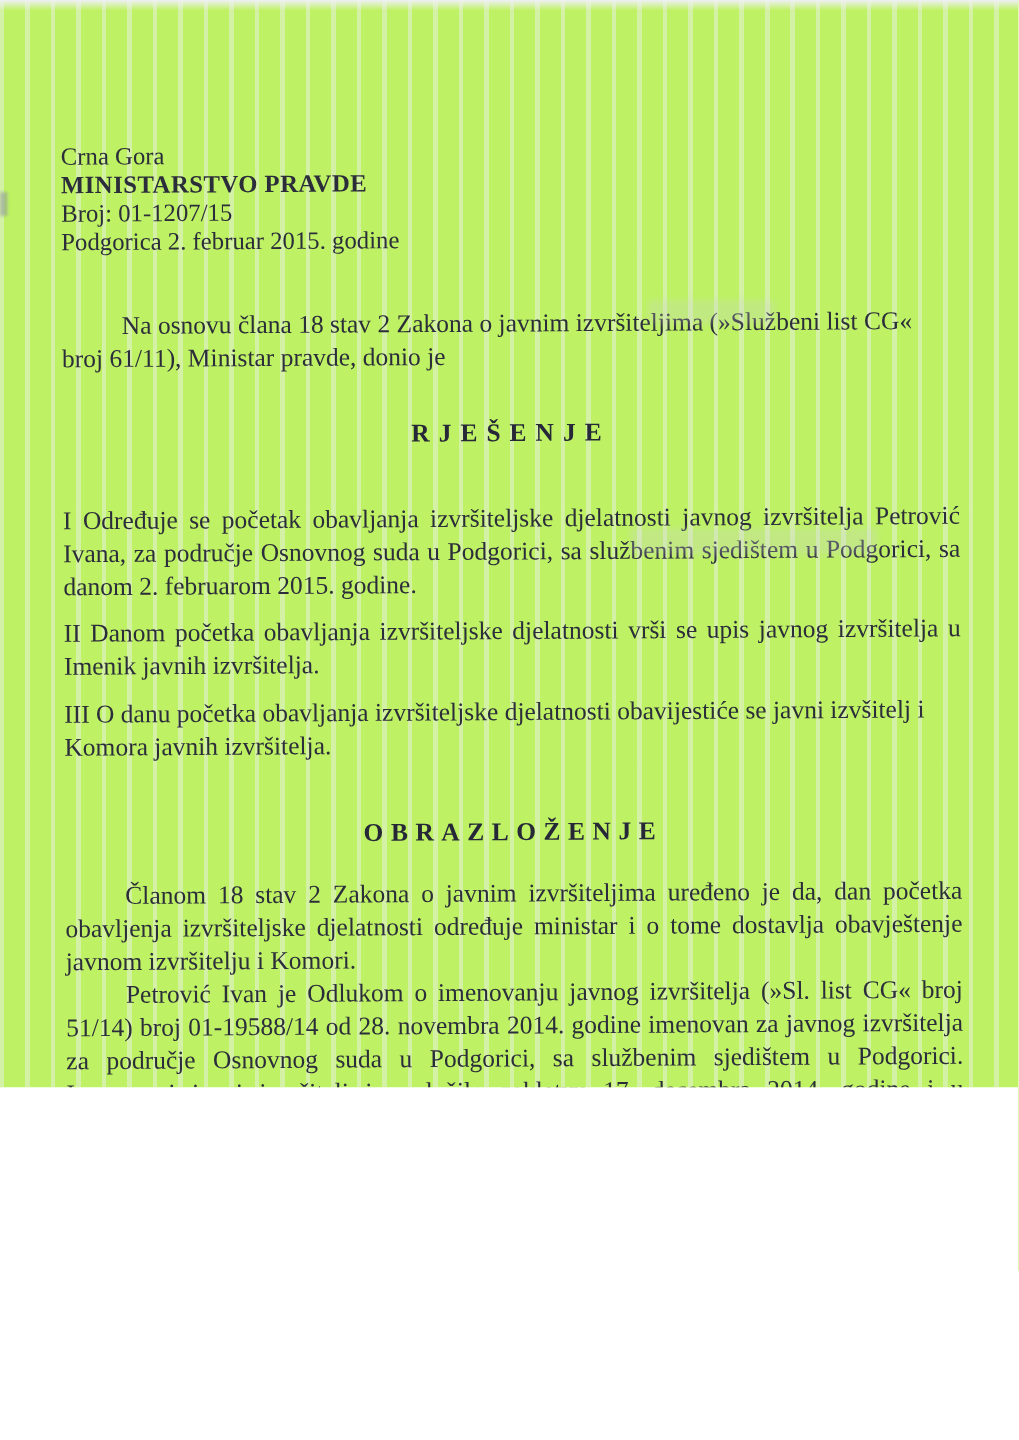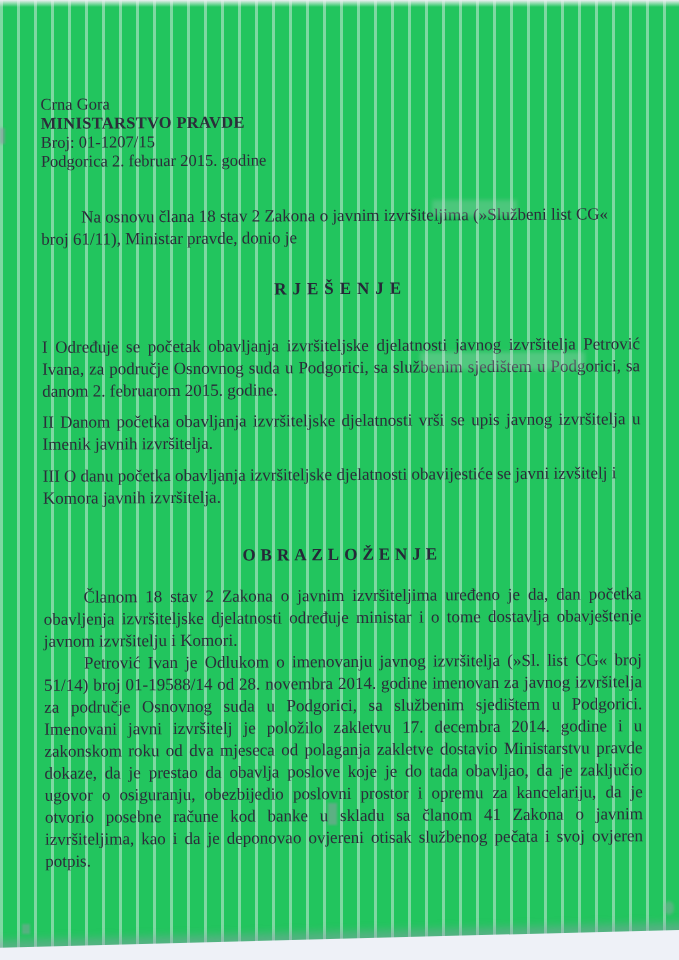--- a/index.html
+++ b/index.html
@@ -3,23 +3,23 @@
 <meta charset="utf-8">
 <style>
   html, body {
     margin: 0;
     padding: 0;
     background: #ffffff;
   }
   .scan {
     position: relative;
     width: 679px;
-    height: 960px;
+    height: 725px;
     overflow: hidden;
-    background: #22c55e;
+    background: #bef264;
     font-family: "Liberation Serif", "DejaVu Serif", serif;
     color: #2c2d3a;
   }
   
   .stripes {
     position: absolute;
     inset: 0;
     background: repeating-linear-gradient(
       to right,
       rgba(238, 240, 244, 0.45) 0 3px,

